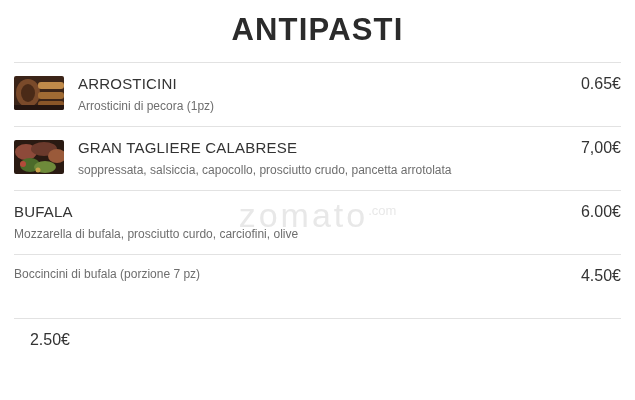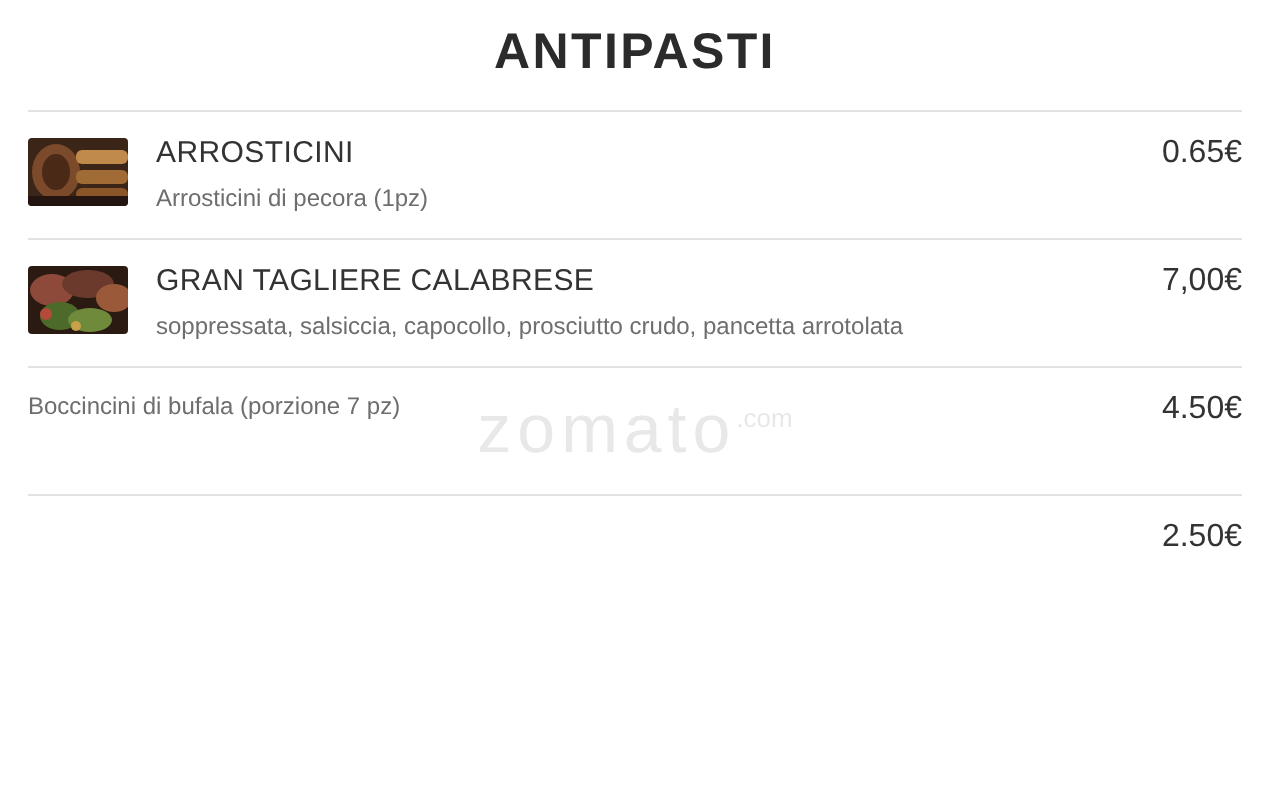--- a/index.html
+++ b/index.html
@@ -19,40 +19,39 @@
 
   .page {
     width: 635px;
     height: 400px;
     position: relative;
     padding: 0 14px;
   }
 
   .menu-title {
     text-align: center;
-    font-size: 25px;
+    font-size: 31px;
     font-weight: bold;
     letter-spacing: 1.2px;
     color: #2b2b2b;
     padding-top: 12px;
     padding-bottom: 14px;
   }
 
   .items {
     position: relative;
     z-index: 2;
   }
 
   .item {
     display: flex;
     align-items: flex-start;
     border-top: 1px solid #e2e2e2;
     padding: 11px 0 10px 0;
     min-height: 64px;
-    justify-content: space-between;
   }
 
   .item:first-child {
     border-top: 1px solid #e2e2e2;
   }
 
   .thumb {
     width: 50px;
     min-width: 50px;
     height: 34px;
@@ -170,20 +169,28 @@
           <circle cx="24" cy="30" r="2.5" fill="#c9a14a"></circle>
         </svg>
       </div>
       <div class="item-body">
         <div class="item-name">GRAN TAGLIERE CALABRESE</div>
         <div class="item-desc">soppressata, salsiccia, capocollo, prosciutto crudo, pancetta arrotolata</div>
       </div>
       <div class="item-price">7,00€</div>
     </div>
 
+    <div class="item">
+      <div class="thumb empty"></div>
+      <div class="item-body">
+        <div class="item-name">BUFALA</div>
+        <div class="item-desc">Mozzarella di bufala, prosciutto curdo, carciofini, olive</div>
+      </div>
+      <div class="item-price">6.00€</div>
+    </div>
 
     <div class="item">
       <div class="thumb empty"></div>
       <div class="item-body">
         <div class="item-desc">Boccincini di bufala (porzione 7 pz)</div>
       </div>
       <div class="item-price">4.50€</div>
     </div>
 
     <div class="item">

